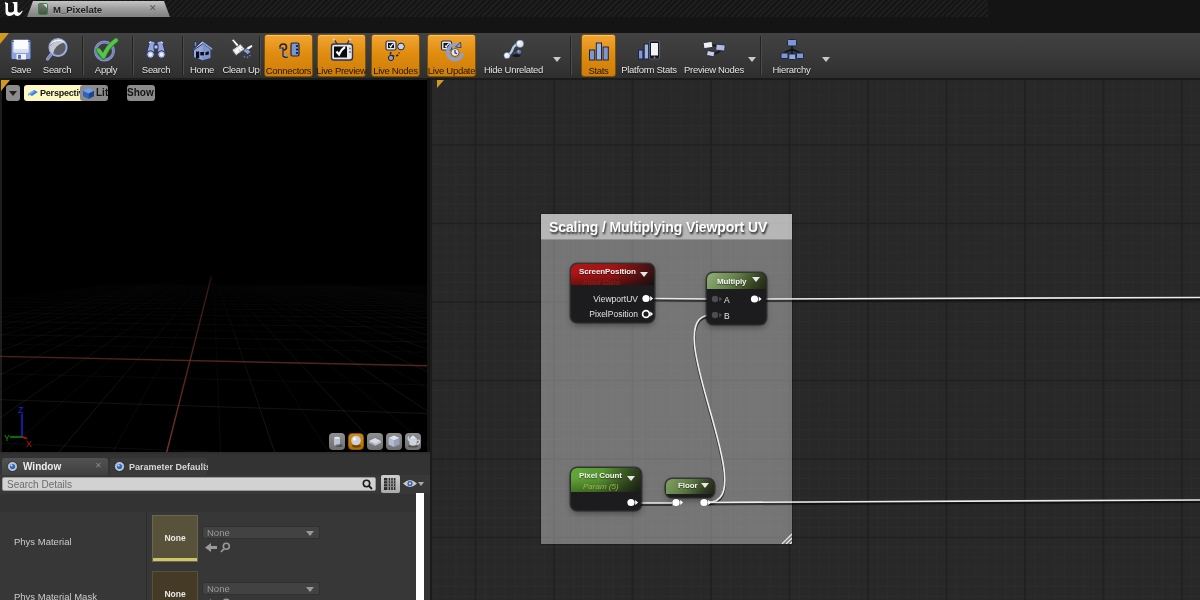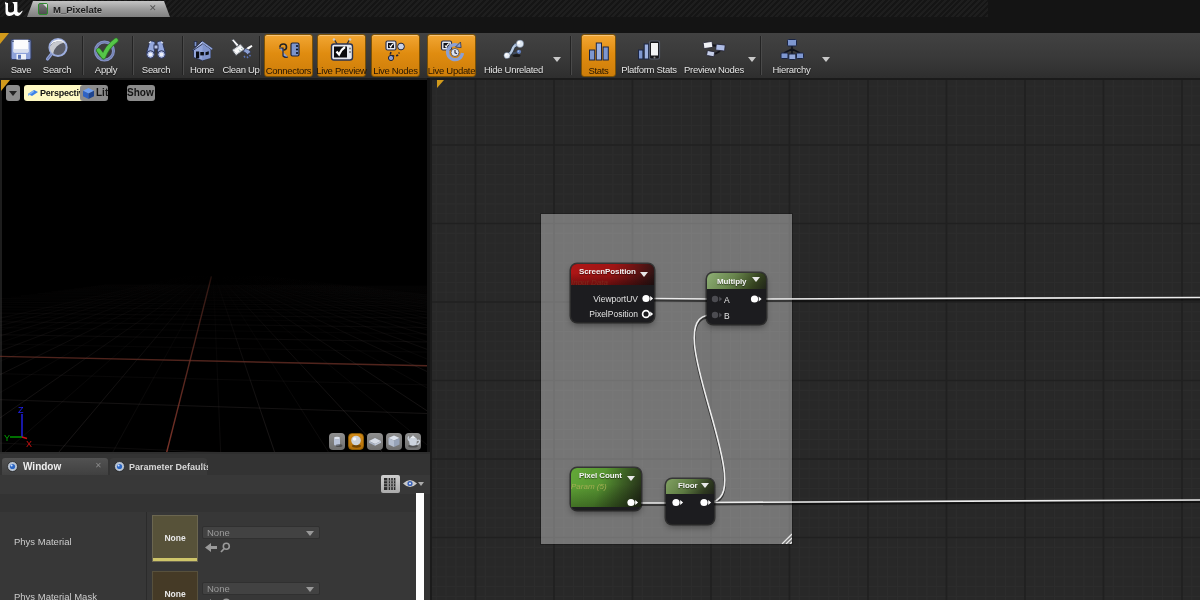--- a/index.html
+++ b/index.html
@@ -223,21 +223,21 @@
           <rect x="17.5" y="16" width="7" height="5.5" rx="1" fill="#7e97d0" stroke="#1a2544" stroke-width="1"></rect>
         </svg>
         <span class="tlab">Hierarchy</span>
       </div>
  <div class="caret" style="left:822px;top:24px"></div>
 </div>
 <style>
 .node{border-radius:6px;background:#1c1c1f;box-shadow:0 0 0 1.5px rgba(5,5,5,0.55), 0 3px 6px rgba(0,0,0,0.4)}
 .nhead{position:relative;border-radius:6px 6px 0 0;overflow:hidden}
 .nt1{position:absolute;left:8px;top:3px;font-size:8px;letter-spacing:-0.1px;font-weight:bold;color:#f4f4f4;text-shadow:0 1px 1px rgba(0,0,0,0.5);white-space:nowrap}
-.nt2{position:absolute;left:0;top:14px;font-size:8px;font-style:italic;white-space:nowrap}
+.nt2{position:absolute;left:12px;top:14px;font-size:8px;font-style:italic;white-space:nowrap}
 .ndd{position:absolute;right:6px;top:8px;width:0;height:0;border:4px solid transparent;border-top:5px solid #e8e8e8;border-bottom:0}
 </style>
 <div class="abs" style="left:0;top:78px;width:427px;height:374px;background:#000;border-top:2px solid #1d1d1d;border-left:2px solid #1d1d1d"></div>
 <svg width="427" height="369" viewBox="0 84 427 369" style="position:absolute;left:0;top:84px">
 <defs>
         <linearGradient id="gf" x1="0" y1="266" x2="0" y2="455" gradientUnits="userSpaceOnUse">
           <stop offset="0" stop-color="#403636" stop-opacity="0"></stop>
           <stop offset="0.09" stop-color="#403636" stop-opacity="0.02"></stop>
           <stop offset="0.1" stop-color="#413737" stop-opacity="0.04"></stop>
           <stop offset="0.2" stop-color="#413737" stop-opacity="0.12"></stop>
@@ -401,20 +401,27 @@
  <div class="abs" style="left:110px;top:4px;width:97px;height:17px;background:#3a3a3a;border-radius:3px 3px 0 0">
    <svg style="position:absolute;left:4px;top:3px" width="11" height="11" viewBox="0 0 11 11">
           <circle cx="5.5" cy="5.5" r="5" fill="#b9c4d2" stroke="#222" stroke-width="0.8"></circle>
           <circle cx="5.5" cy="5.5" r="2.6" fill="#2b66c4"></circle>
           <circle cx="4.6" cy="4.4" r="1" fill="#cfe0ff"></circle>
         </svg>
    <span style="position:absolute;left:19px;top:3.5px;font-size:9px;font-weight:bold;color:#d8d8d8;width:79px;overflow:hidden;white-space:nowrap">Parameter Defaults</span>
    <span style="position:absolute;left:90px;top:3px;font-size:8px;color:#777">✕</span>
       </div>
  <div class="abs" style="left:0;top:21px;width:430px;height:19px;background:#383838">
+   <div class="abs" style="left:2px;top:2px;width:374px;height:14px;background:#d2d2d2;border:1px solid #9a9a9a;border-radius:2px">
+     <span style="position:absolute;left:4px;top:1px;font-size:10px;color:#6c6c6c">Search Details</span>
+     <svg style="position:absolute;right:2px;top:1px" width="11" height="11" viewBox="0 0 11 11">
+            <circle cx="4.5" cy="4.5" r="3.2" fill="none" stroke="#1a1a1a" stroke-width="1.6"></circle>
+            <line x1="7" y1="7" x2="10" y2="10" stroke="#1a1a1a" stroke-width="1.8"></line>
+          </svg>
+        </div>
    <div class="abs" style="left:381px;top:0px;width:19px;height:18px;background:linear-gradient(#cfcfcf,#ababab);border-radius:2px">
      <svg style="position:absolute;left:3px;top:3px" width="13" height="12" viewBox="0 0 13 12">
             <g fill="#2a2a2a">
               <rect x="0" y="0" width="3.4" height="12"></rect>
               <rect x="4.6" y="0" width="1.6" height="12"></rect>
               <rect x="7.2" y="0" width="1.6" height="12"></rect>
               <rect x="9.8" y="0" width="1.6" height="12"></rect>
             </g>
             <g fill="#8c8c8c">
               <rect x="0" y="2.4" width="12" height="0.9"></rect>
@@ -620,20 +627,23 @@
 <line x1="0" y1="222.00" x2="770" y2="222.00"></line>
 <line x1="0" y1="300.50" x2="770" y2="300.50"></line>
 <line x1="0" y1="379.00" x2="770" y2="379.00"></line>
 <line x1="0" y1="457.50" x2="770" y2="457.50"></line>
 </g>
       </svg>
 </div>
 <div class="abs" style="left:437px;top:80px;width:0;height:0;border-top:8px solid #d29a1c;border-right:7px solid transparent"></div>
 
 <div class="abs" style="left:541px;top:214px;width:251px;height:330px;background:rgba(255,255,255,0.36);box-shadow:0 0 0 1px rgba(0,0,0,0.25)">
+ <div style="position:absolute;left:0;top:0;width:100%;height:26px;background:rgba(255,255,255,0.47);border-bottom:1px solid rgba(0,0,0,0.2)">
+  <span style="position:absolute;left:8px;top:4.5px;font-size:14px;font-weight:bold;color:#ffffff;letter-spacing:-0.1px;text-shadow:1px 1.5px 2px rgba(0,0,0,0.8);white-space:nowrap">Scaling / Multiplying Viewport UV</span>
+      </div>
  <svg style="position:absolute;right:0;bottom:0" width="12" height="12" viewBox="0 0 12 12">
         <g stroke="#e8e8e8" stroke-width="1.3">
           <line x1="2" y1="12" x2="12" y2="2"></line>
           <line x1="6" y1="12" x2="12" y2="6"></line>
           <line x1="10" y1="12" x2="12" y2="10"></line>
         </g>
       </svg>
 </div>
 
 <svg class="abs" style="left:430px;top:78px" width="770" height="522" viewBox="430 78 770 522">
@@ -660,27 +670,27 @@
         <span class="ndd"></span>
       </div>
 </div>
 <div class="abs node" style="left:707px;top:273px;width:59px;height:51px">
  <div class="nhead" style="height:16px;background:linear-gradient(125deg,#8fb076 0%,#67844c 42%,#35431f 78%,#21251a 100%)">
   <span class="nt1" style="left:10px;top:3.5px">Multiply</span>
         <span class="ndd" style="top:4px"></span>
       </div>
 </div>
 <div class="abs node" style="left:571px;top:468px;width:70px;height:42px">
- <div class="nhead" style="height:39px;background:linear-gradient(180deg,rgba(0,0,0,0) 42%,rgba(5,10,2,0.32) 100%),linear-gradient(110deg,#63a838 0%,#579532 42%,#3c5e24 68%,#242e18 94%)">
+ <div class="nhead" style="height:24px;background:linear-gradient(180deg,rgba(0,0,0,0) 42%,rgba(5,10,2,0.32) 100%),linear-gradient(110deg,#63a838 0%,#579532 42%,#3c5e24 68%,#242e18 94%)">
   <span class="nt1">Pixel Count</span>
         <span class="nt2" style="color:#a3ad52">Param (5)</span>
         <span class="ndd"></span>
       </div>
 </div>
-<div class="abs node" style="left:666px;top:479px;width:48px;height:45px">
+<div class="abs node" style="left:666px;top:479px;width:48px;height:18px">
  <div class="nhead" style="height:15px;background:linear-gradient(125deg,#82a263 0%,#5d7a42 45%,#2f3a20 80%,#20241a 100%)">
   <span class="nt1" style="left:12px;top:2px">Floor</span>
         <span class="ndd" style="top:3.5px;right:5px"></span>
       </div>
 </div>
 
 <svg class="abs" style="left:430px;top:78px" width="770" height="522" viewBox="430 78 770 522">
  <g font-family="Liberation Sans" font-size="8.5" fill="#e2e2e2">
   <text x="638" y="301.5" text-anchor="end">ViewportUV</text>
   <text x="638" y="317" text-anchor="end">PixelPosition</text>

